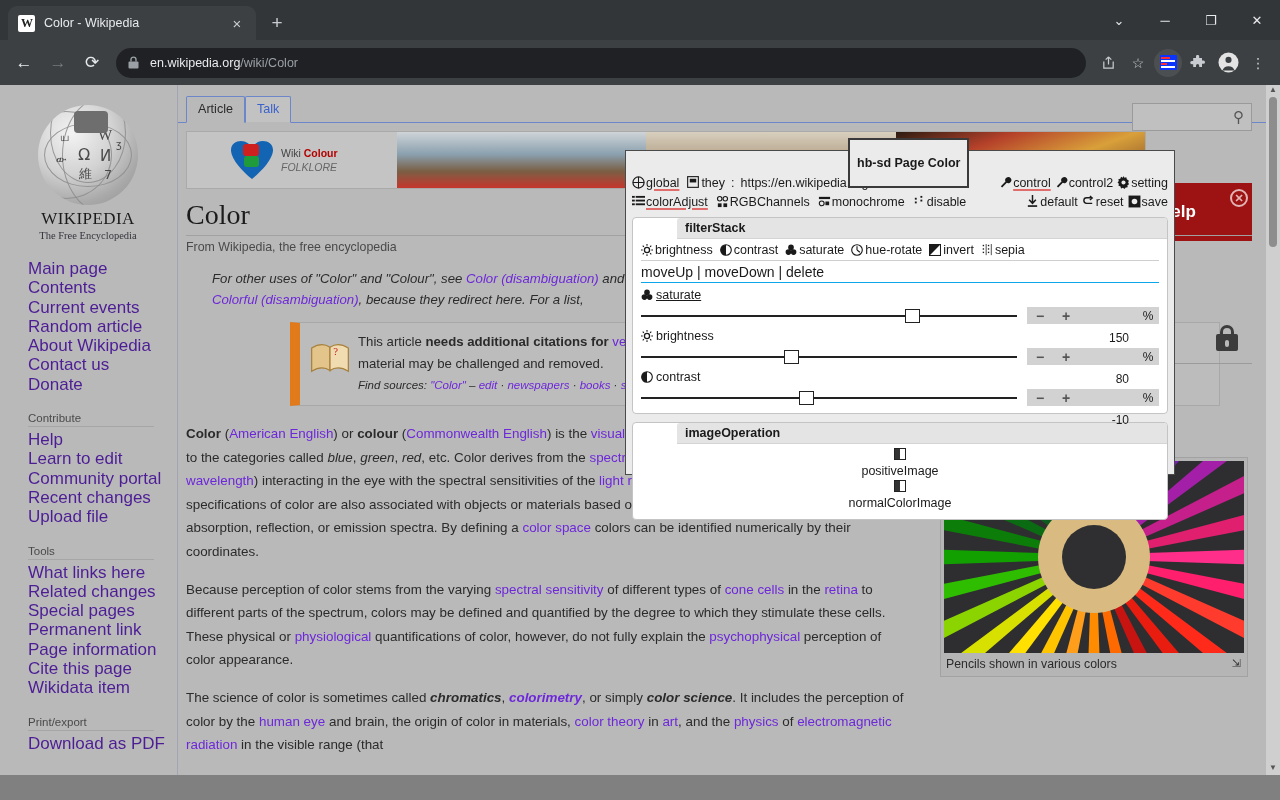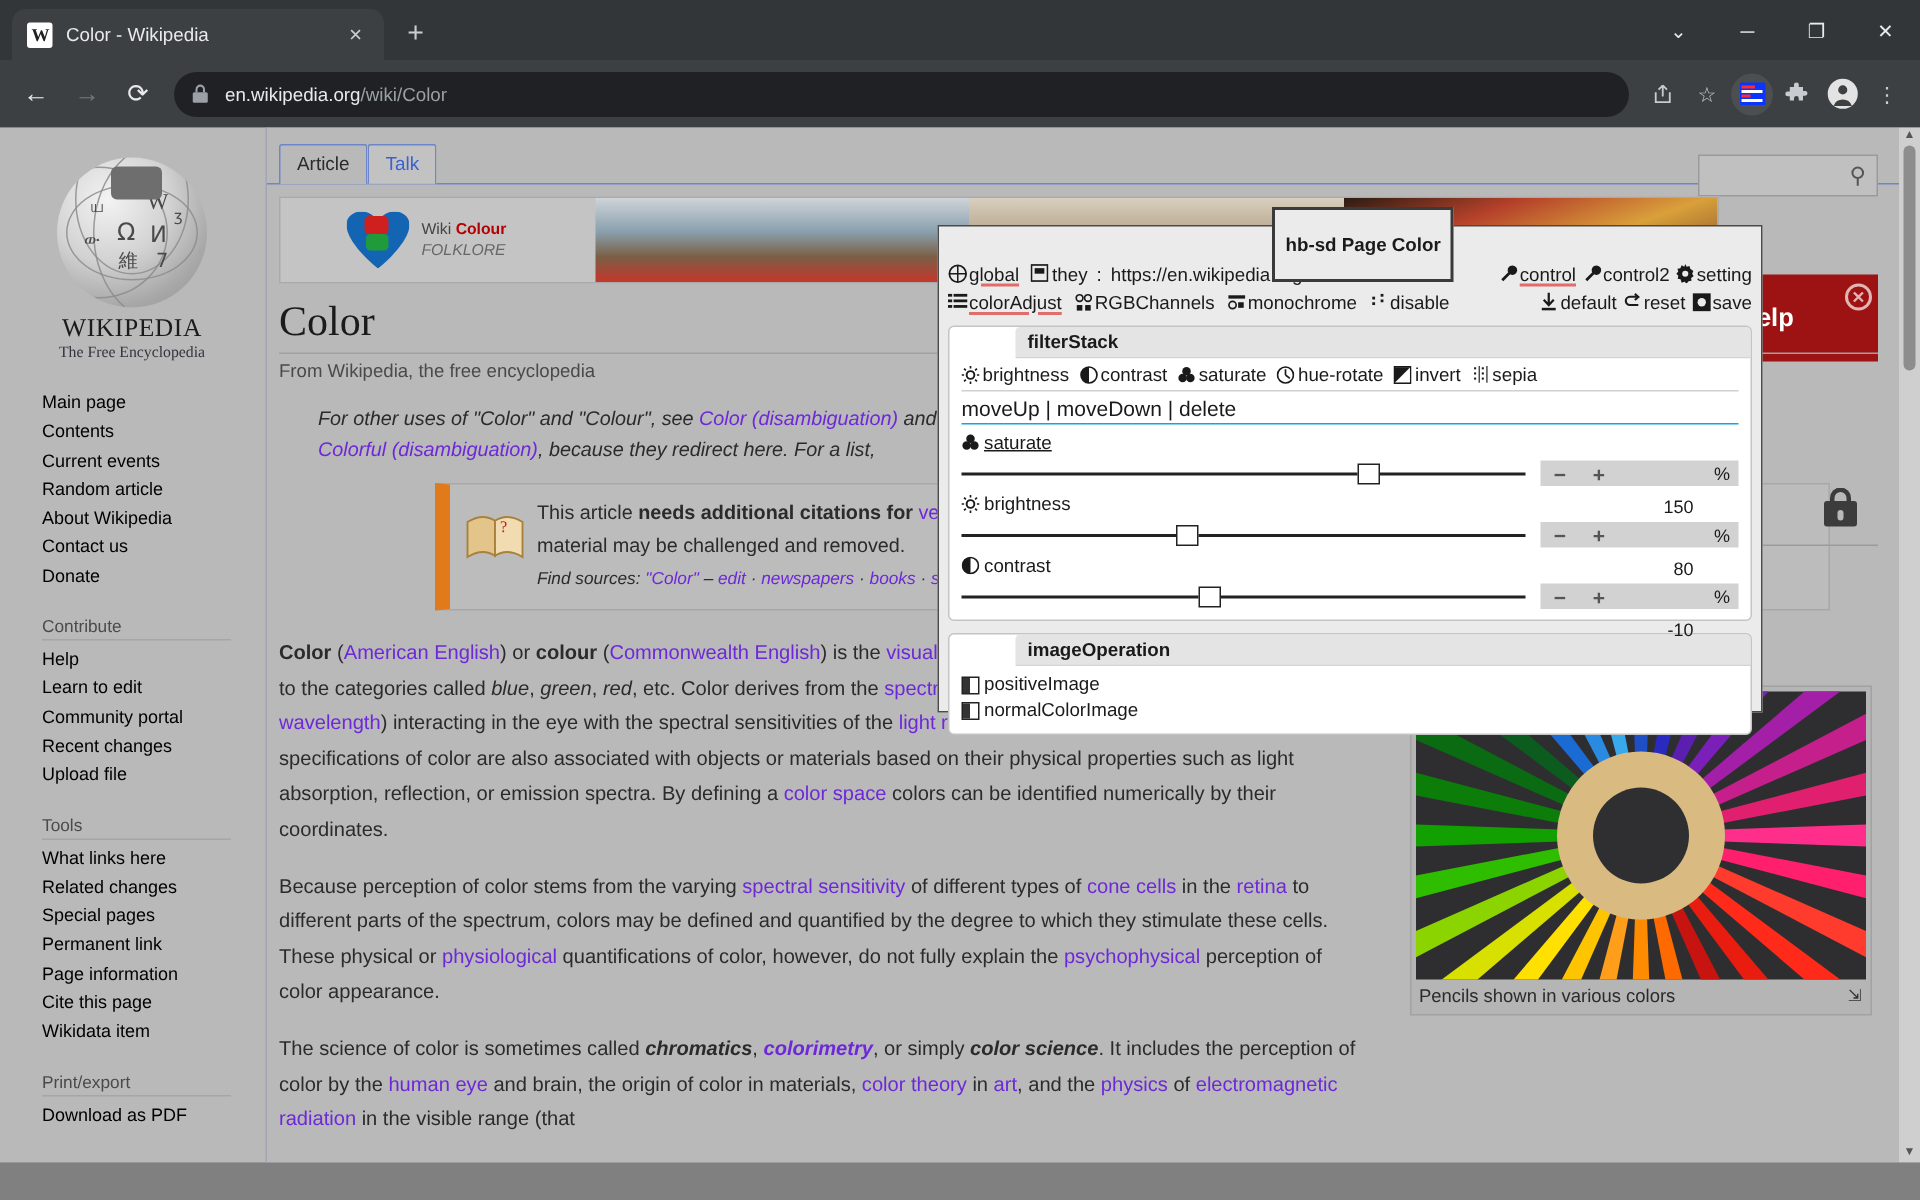--- a/index.html
+++ b/index.html
@@ -60,21 +60,21 @@
      background:
        radial-gradient(circle at 34% 28%, #f3f3f3 0%, #d2d2d2 42%, #a9a9a9 72%, #8e8e8e 100%);
      position:relative; overflow:hidden; }
   .globe .pc { position:absolute; font-family:"DejaVu Sans", sans-serif; color:#4a4a4a; }
   .globe .seam { position:absolute; border:1px solid rgba(140,140,140,.85); border-radius:50%; }
   .wordmark { font-family:"Liberation Serif", serif; font-size:17px; letter-spacing:.4px; color:#1b1b1b; margin-top:4px; }
   .tagline { font-family:"Liberation Serif", serif; font-size:10.5px; color:#34343d; margin-top:1px; }
 
   .navgroup { margin-top:18px; padding-left:28px; }
   .navgroup h6 { margin:0 0 3px 0; font-size:11.5px; font-weight:400; color:#4a4a4a; padding-bottom:2px; border-bottom:1px solid #a6a6a6; width:126px; }
-  .navgroup a { display:block; font-size:12px; color:#000000; text-decoration:none; line-height:19.3px; white-space:nowrap; }
+  .navgroup a { display:block; font-size:17px; color:#4c1d95; text-decoration:none; line-height:19.3px; white-space:nowrap; }
 
   .content { position:absolute; left:177px; top:0; right:14px; bottom:0; border-left:1px solid #a4a4b4; background:#b9b9b9; }
   .tabs { height:38px; display:flex; align-items:flex-end; padding-left:8px; border-bottom:1px solid #6b87c9; }
   .ptab { font-size:12.6px; color:#3b62cc; padding:5px 11px 6px; }
   .ptab.active { color:#2b2b2b; background:#b9b9b9; border:1px solid #6b87c9; border-bottom:1px solid #b9b9b9; margin-bottom:-1px; border-radius:2px 2px 0 0; }
   .ptab.sel { background:#c2c2c2; border:1px solid #6b87c9; border-bottom-color:#b9b9b9; margin-bottom:-1px; border-radius:2px 2px 0 0; }
 
   .cta-banner { position:absolute; right:14px; top:98px; width:118px; height:58px; background:#9d1313; color:#fff; font-weight:bold; font-size:17px;
      display:flex; align-items:center; padding-left:8px; }
   .cta-close { position:absolute; right:4px; top:6px; width:18px; height:18px; border-radius:50%; border:2px solid #e2b4b4; color:#e2b4b4; font-size:11px; display:flex; align-items:center; justify-content:center; }
@@ -155,21 +155,21 @@
   .slider-row { padding-top:5px; }
   .slider-row .lbl { font-size:12.5px; display:flex; align-items:center; gap:2px; }
   .track-wrap { display:flex; align-items:center; gap:10px; margin-top:5px; }
   .track { position:relative; flex:1; height:14px; }
   .track .line { position:absolute; left:0; right:0; top:6px; height:2px; background:#222; }
   .track .knob { position:absolute; top:0; width:15px; height:14px; border:1.5px solid #222; background:#fff; margin-left:-7px; }
   .numbox { width:132px; display:flex; align-items:center; background:#d2d2d2; height:17px; font-size:12px; }
   .numbox .mb,.numbox .pb { width:26px; text-align:center; font-weight:bold; font-size:14px; color:#555; }
   .numbox .val { flex:1; text-align:right; padding-right:8px; color:#1a1a1a;margin-top:44px; }
   .numbox .pct { width:22px; text-align:center; color:#1a1a1a; }
-  .imgop-item { font-size:12.5px; display:flex; align-items:center; gap:3px; line-height:17px; }
+  .imgop-item { font-size:12.5px; display:flex; align-items:center; gap:3px; line-height:17px;flex-direction:column; }
   .sqico { width:12px; height:12px; border:1.5px solid #222; background:linear-gradient(to right,#333 0 50%, #fff 50% 100%); display:inline-block; flex:none;}
 
   .bottombar { width:1280px; height:25px; background:#808080; }
 </style>
 </head>
 <body>
 
 <div class="browser">
 
   <div class="tabstrip">

